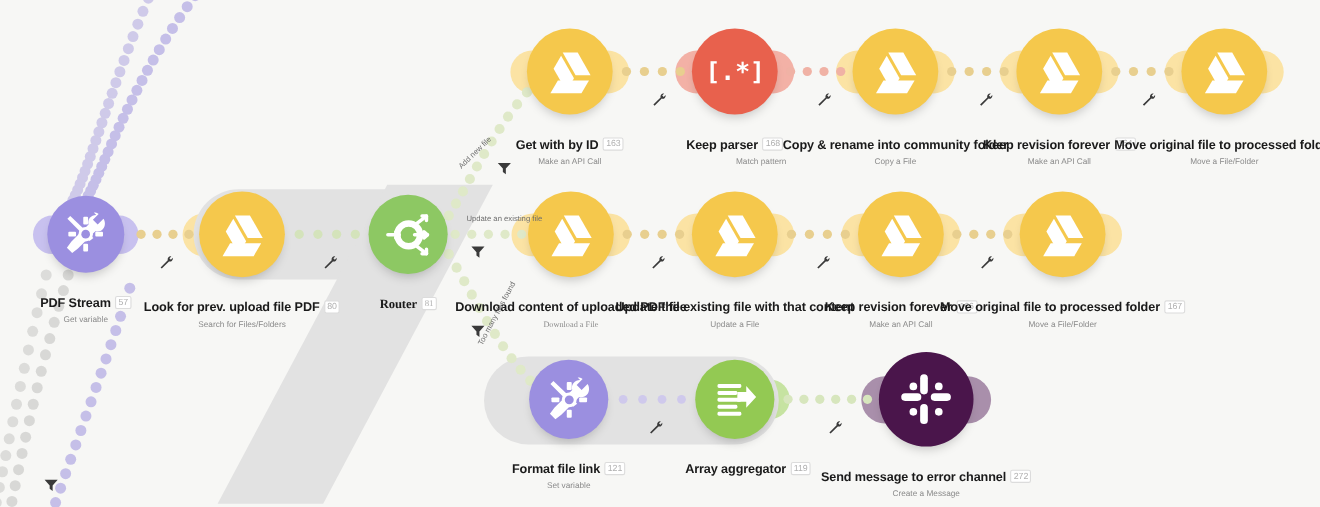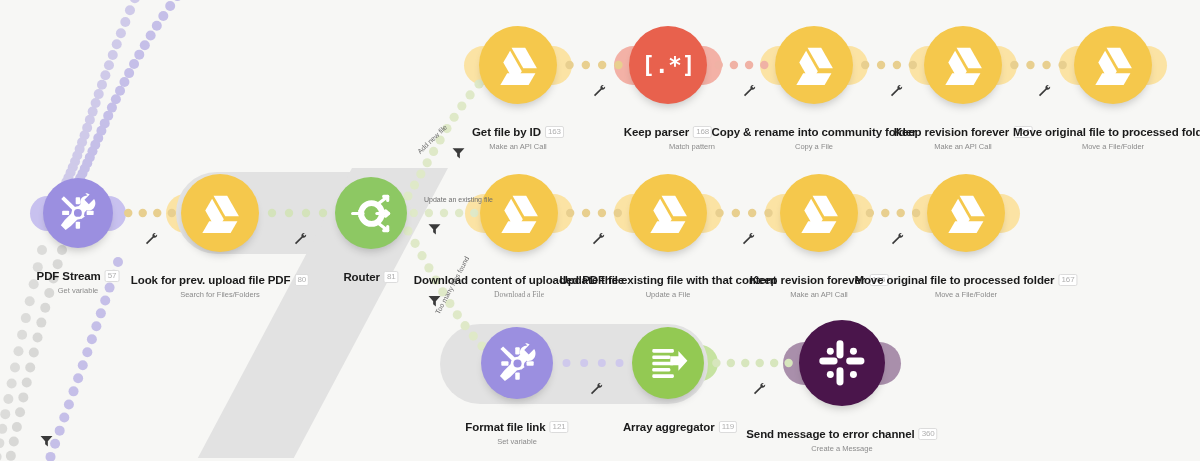--- a/index.html
+++ b/index.html
@@ -287,35 +287,35 @@
               <path d="M62 50 H88"></path>
               <path d="M81 44 L88 50 L81 56"></path>
               <path d="M60 32 L86 12"></path>
               <path d="M77 12 L86 12 L86 21"></path>
               <path d="M60 68 L86 88"></path>
               <path d="M86 79 L86 88 L77 88"></path>
             </g>
             <circle cx="50" cy="50" r="23" fill="none" stroke="#ffffff" stroke-width="13"></circle>
           </svg>
         </div>
-        <div class="mlabel" style="top: 58px; left: 0px; transform: translateX(-50%);"><span>Router</span><span class="mbadge">81</span></div>
+        <div class="mlabel" style="top: 58px; left: 0px; transform: translateX(-50%); font-family: Liberation Serif, serif;"><span>Router</span><span class="mbadge">81</span></div>
       </div>
       <div class="module" style="left: 518px; top: 65px;">
         <div class="ear" style="width: 39px; height: 39px; background: rgb(251, 227, 164); left: -53.625px; top: -19.5px;"></div>
         <div class="ear" style="width: 39px; height: 39px; background: rgb(251, 227, 164); left: 14.625px; top: -19.5px;"></div>
         <div class="bubble" style="width: 78px; height: 78px; left: -39px; top: -39px; background: rgb(245, 200, 76);">
           <svg width="48.75" height="48.75" viewBox="0 0 100 100">
             <g fill="#ffffff">
               <path d="M36 14 L64 14 L88 56 L60 56 Z"></path>
               <path d="M33 20 L57 62 L43 86 L19 44 Z"></path>
               <path d="M27 66 L85 66 L71 90 L13 90 Z"></path>
             </g>
           </svg>
         </div>
-        <div class="mlabel" style="top: 61px; left: 0px; transform: translateX(-50%);"><span>Get file by ID</span><span class="mbadge">163</span></div>
+        <div class="mlabel" style="top: 61px; left: 0px; transform: translateX(-50%);"><span>Get with by ID</span><span class="mbadge">163</span></div>
         <div class="msub" style="top: 77px; left: 0px; transform: translateX(-50%);">Make an API Call</div>
       </div>
       <div class="module" style="left: 668px; top: 65px;">
         <div class="ear" style="width: 39px; height: 39px; background: rgb(243, 177, 166); left: -53.625px; top: -19.5px;"></div>
         <div class="ear" style="width: 39px; height: 39px; background: rgb(243, 177, 166); left: 14.625px; top: -19.5px;"></div>
         <div class="bubble" style="width: 78px; height: 78px; left: -39px; top: -39px; background: rgb(232, 97, 77);">
           <svg width="48.75" height="48.75" viewBox="0 0 100 100">
             <text x="50" y="66" font-size="46" font-family="DejaVu Sans Mono, monospace" font-weight="bold" fill="#ffffff" text-anchor="middle">[.*]</text>
           </svg>
         </div>
@@ -475,21 +475,21 @@
               <rect x="40" y="58" width="13" height="34" rx="6.5"></rect>
               <rect x="8" y="40" width="34" height="13" rx="6.5"></rect>
               <rect x="58" y="40" width="34" height="13" rx="6.5"></rect>
               <rect x="22" y="22" width="13" height="13" rx="6.5"></rect>
               <rect x="65" y="22" width="13" height="13" rx="6.5"></rect>
               <rect x="22" y="65" width="13" height="13" rx="6.5"></rect>
               <rect x="65" y="65" width="13" height="13" rx="6.5"></rect>
             </g>
           </svg>
         </div>
-        <div class="mlabel" style="top: 65px; left: 0px; transform: translateX(-50%);"><span>Send message to error channel</span><span class="mbadge">360</span></div>
+        <div class="mlabel" style="top: 65px; left: 0px; transform: translateX(-50%);"><span>Send message to error channel</span><span class="mbadge">272</span></div>
         <div class="msub" style="top: 81px; left: 0px; transform: translateX(-50%);">Create a Message</div>
       </div>
     </div>
   <div id="routes-layer">
       <div class="routelabel" style="left: 416px; top: 150px; transform: rotate(-44deg);">Add new file</div>
       <div class="routelabel" style="left: 424px; top: 196px; transform: rotate(0deg);">Update an existing file</div>
       <div class="routelabel" style="left: 434px; top: 312px; transform: rotate(-62deg);">Too many files found</div>
       <div class="funnel" style="left: 452px; top: 147px;">
         <svg viewBox="0 0 24 22" width="13" height="12">
           <path fill="#3a3a3a" d="M1 2h22l-8.5 9.5V21L9.5 17v-5.5z"></path>

